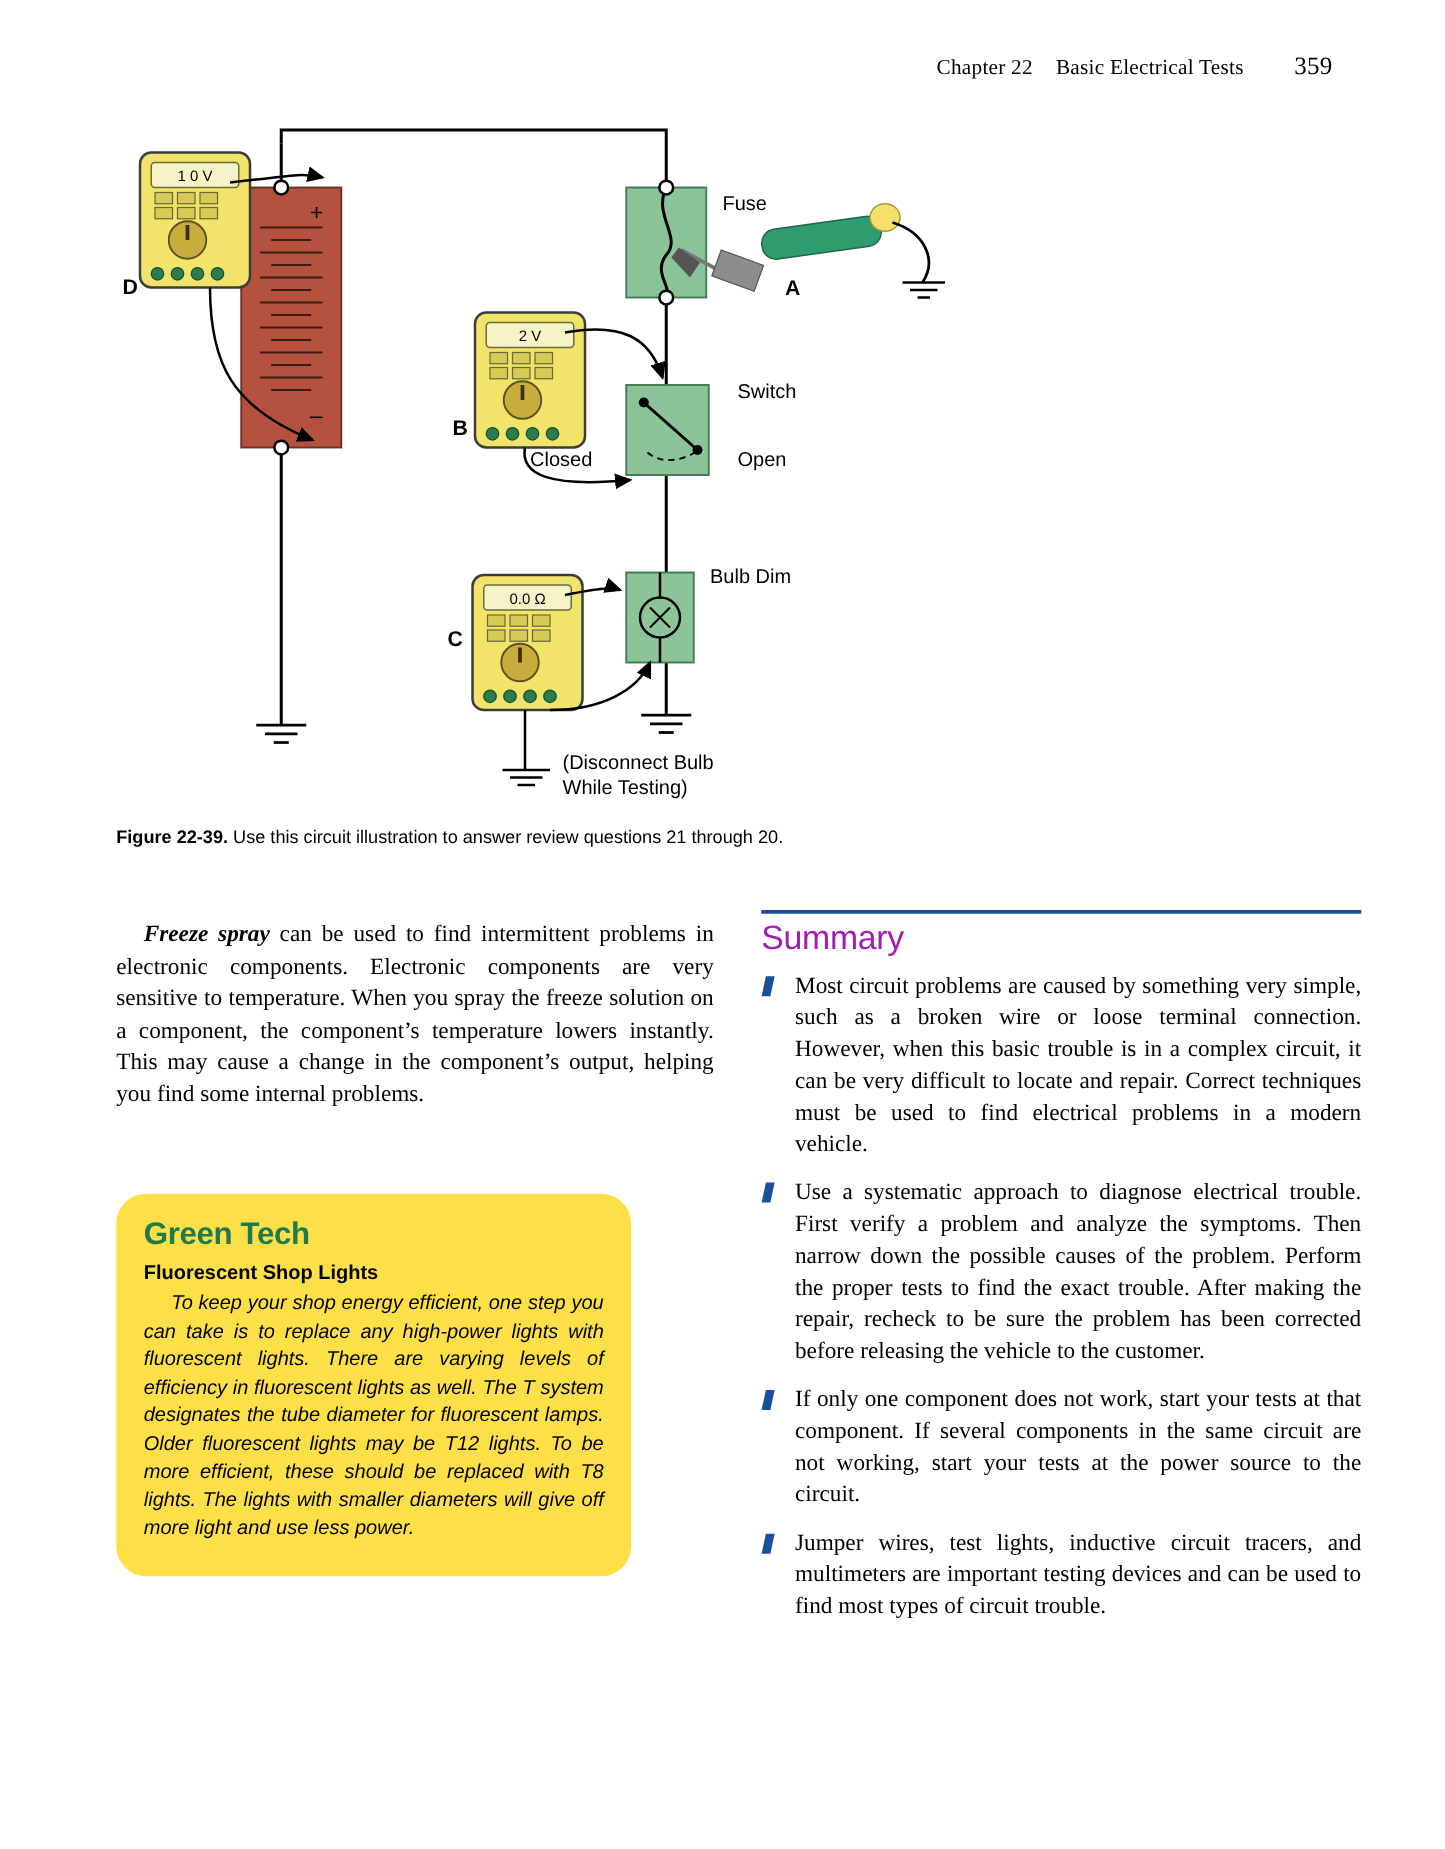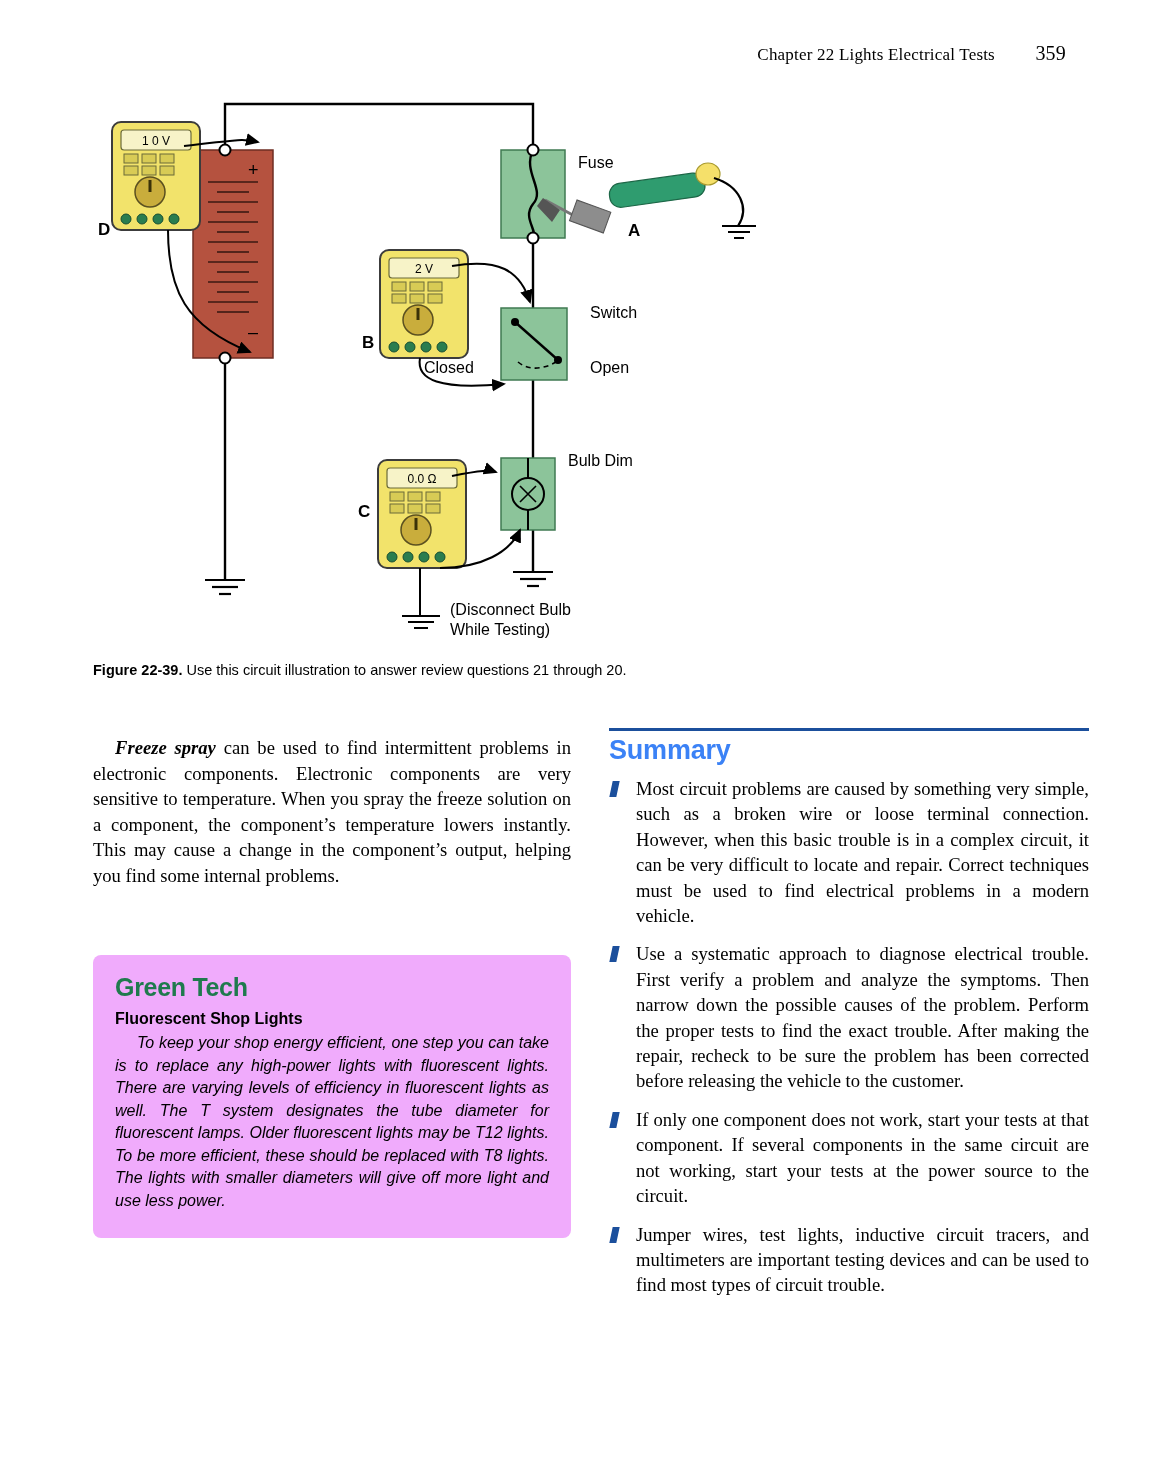--- a/index.html
+++ b/index.html
@@ -25,21 +25,21 @@
   .running-head {
     position: absolute;
     top: 42px;
     right: 90px;
     font-family: "Liberation Serif", serif;
     font-size: 17px;
     color: #000;
     letter-spacing: .2px;
     white-space: nowrap;
   }
-  .running-head .chap { }
+  .running-head .chap { margin-right: 14px; }
   .running-head .ttl { margin-right: 36px; }
   .running-head .pg { font-weight: normal; font-size: 20px; }
 
   
   .figure-wrap {
     position: absolute;
     left: 90px;
     top: 90px;
     width: 980px;
     height: 580px;
@@ -80,24 +80,24 @@
     hyphens: auto;
   }
   .body-para .indent { display: inline-block; width: 22px; }
   .ital { font-style: italic; font-weight: bold; }
 
   
   .greentech {
     position: absolute;
     left: 93px;
     top: 955px;
-    width: 478px;
+    width: 412px;
     box-sizing: border-box;
-    background: #f0abfc;
-    border-radius: 8px;
+    background: #fde047;
+    border-radius: 24px;
     padding: 18px 22px 26px 22px;
   }
   .gt-title {
     font-family: "Liberation Sans", sans-serif;
     font-weight: bold;
     font-size: 25px;
     color: #1f7a4d;
     margin: 0 0 8px 0;
     letter-spacing: -0.3px;
   }
@@ -121,23 +121,23 @@
 
   
   .summary-rule {
     height: 3px;
     background: #1b4f9c;
     width: 480px;
     margin-bottom: 4px;
   }
   .summary-title {
     font-family: "Liberation Sans", sans-serif;
-    font-weight: bold;
+    font-weight: normal;
     font-size: 27px;
-    color: #3b82f6;
+    color: #a21caf;
     margin: 0 0 10px 0;
     letter-spacing: -0.2px;
   }
   ul.summary-list {
     list-style: none;
     margin: 0;
     padding: 0;
   }
   ul.summary-list li {
     position: relative;
@@ -165,21 +165,21 @@
     fill: #000;
   }
 </style>
 </head>
 <body>
 
 <div class="page">
 
   <div class="running-head">
     <span class="chap">Chapter 22</span>
-    <span class="ttl">Lights Electrical Tests</span>
+    <span class="ttl">Basic Electrical Tests</span>
     <span class="pg">359</span>
   </div>
 
   <div class="figure-wrap">
     <svg class="fig-svg" width="980" height="580" viewBox="0 0 980 580">
       <defs>
         <marker id="arrow" markerWidth="9" markerHeight="9" refX="6" refY="3.2" orient="auto">
           <path d="M0,0 L7,3.2 L0,6.4 z" fill="#000"></path>
         </marker>
       </defs>

